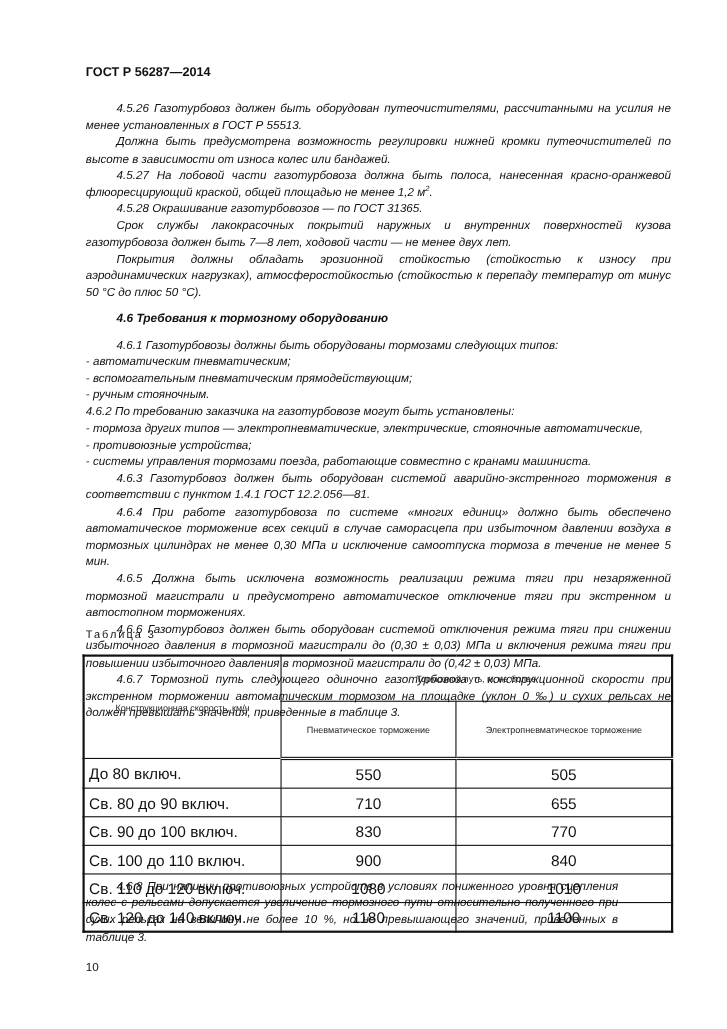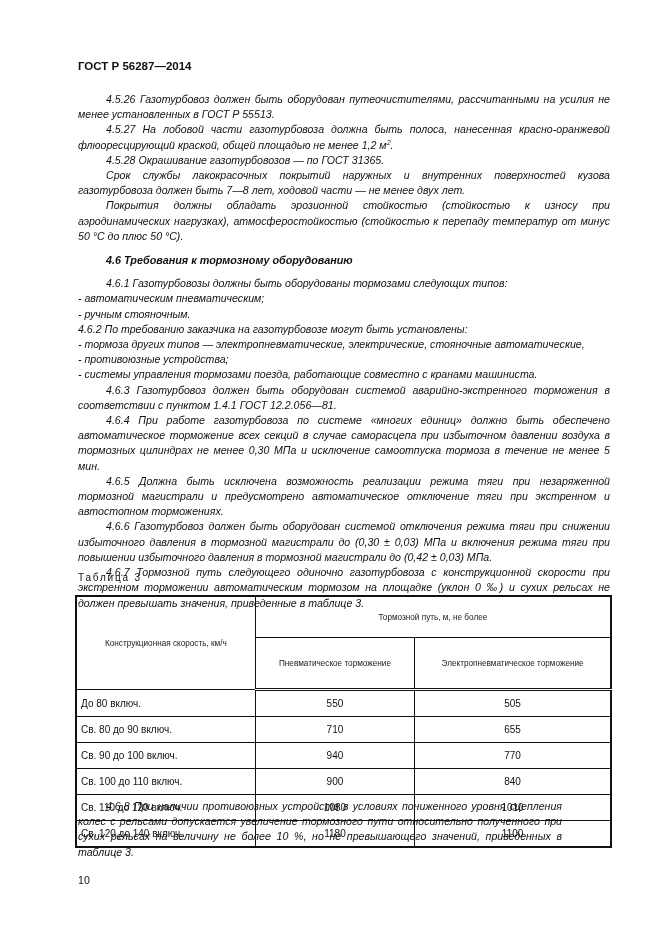--- a/index.html
+++ b/index.html
@@ -15,44 +15,46 @@
   sup { font-size: 7px; line-height: 0; vertical-align: 4px; }
   .table-caption { position: absolute; left: 78px; top: 572px; font-size: 10px; letter-spacing: 1.8px; }
   table.t3 { position: absolute; left: 75px; top: 595px; width: 537px; border-collapse: collapse;
              font-size: 8.2px; }
   table.t3 td, table.t3 th { border: 1px solid #111; font-weight: normal; }
   table.t3 { border: 2px solid #111; }
   table.t3 th { text-align: center; color: #222; }
   table.t3 .h1 { height: 38px; border-radius: 12px; }
   table.t3 .h2 { height: 48px; line-height: 11px; }
   table.t3 thead tr:last-child th { border-bottom: 3px double #111; }
-  table.t3 td { height: 23px; font-size: 10px; }
+  table.t3 td { height: 23px; font-size: 14px; }
   table.t3 td.c0 { padding-left: 4px; text-align: left; }
   table.t3 td.cn { text-align: center; }
   .footer-p { position: absolute; left: 78px; top: 799px; width: 484px; font-size: 10.6px; line-height: 15.2px; font-style: italic; }
   .page-num { position: absolute; left: 78px; top: 874px; font-size: 10.6px; text-align: right; }
 </style>
 </head>
 <body>
 
 <div class="page">
 
   <div class="header">ГОСТ Р 56287—2014</div>
 
   <div class="body">
     <p class="p">4.5.26 Газотурбовоз должен быть оборудован путеочистителями, рассчитанными на усилия не менее установленных в ГОСТ Р 55513.</p>
+    <p class="p">Должна быть предусмотрена возможность регулировки нижней кромки путеочистителей по высоте в зависимости от износа колес или бандажей.</p>
     <p class="p"><span>4.5.27 На лобовой части газотурбовоза должна быть полоса, нанесенная красно-оранжевой флюоресцирующий краской, общей площадью не менее 1,2 м</span><sup>2</sup><span>.</span></p>
     <p class="p">4.5.28 Окрашивание газотурбовозов — по ГОСТ 31365.</p>
     <p class="p">Срок службы лакокрасочных покрытий наружных и внутренних поверхностей кузова газотурбовоза должен быть 7—8 лет, ходовой части — не менее двух лет.</p>
     <p class="p">Покрытия должны обладать эрозионной стойкостью (стойкостью к износу при аэродинамических нагрузках), атмосферостойкостью (стойкостью к перепаду температур от минус 50 °С до плюс 50 °С).</p>
 
     <div class="section">4.6 Требования к тормозному оборудованию</div>
 
     <p class="li ind">4.6.1 Газотурбовозы должны быть оборудованы тормозами следующих типов:</p>
     <p class="li">- автоматическим пневматическим;</p>
+    <p class="li">- вспомогательным пневматическим прямодействующим;</p>
     <p class="li">- ручным стояночным.</p>
     <p class="li">4.6.2 По требованию заказчика на газотурбовозе могут быть установлены:</p>
     <p class="li">- тормоза других типов — электропневматические, электрические, стояночные автоматические,</p>
     <p class="li">- противоюзные устройства;</p>
     <p class="li">- системы управления тормозами поезда, работающие совместно с кранами машиниста.</p>
     <p class="p">4.6.3 Газотурбовоз должен быть оборудован системой аварийно-экстренного торможения в соответствии с пунктом 1.4.1 ГОСТ 12.2.056—81.</p>
     <p class="p">4.6.4 При работе газотурбовоза по системе «многих единиц» должно быть обеспечено автоматическое торможение всех секций в случае саморасцепа при избыточном давлении воздуха в тормозных цилиндрах не менее 0,30 МПа и исключение самоотпуска тормоза в течение не менее 5 мин.</p>
     <p class="p">4.6.5 Должна быть исключена возможность реализации режима тяги при незаряженной тормозной магистрали и предусмотрено автоматическое отключение тяги при экстренном и автостопном торможениях.</p>
     <p class="p">4.6.6 Газотурбовоз должен быть оборудован системой отключения режима тяги при снижении избыточного давления в тормозной магистрали до (0,30 ± 0,03) МПа и включения режима тяги при повышении избыточного давления в тормозной магистрали до (0,42 ± 0,03) МПа.</p>
     <p class="p">4.6.7 Тормозной путь следующего одиночно газотурбовоза с конструкционной скорости при экстренном торможении автоматическим тормозом на площадке (уклон 0 ‰) и сухих рельсах не должен превышать значения, приведенные в таблице 3.</p>
@@ -82,21 +84,21 @@
         <td class="cn">550</td>
         <td class="cn">505</td>
       </tr>
       <tr>
         <td class="c0">Св. 80 до 90 включ.</td>
         <td class="cn">710</td>
         <td class="cn">655</td>
       </tr>
       <tr>
         <td class="c0">Св. 90 до 100 включ.</td>
-        <td class="cn">940</td>
+        <td class="cn">830</td>
         <td class="cn">770</td>
       </tr>
       <tr>
         <td class="c0">Св. 100 до 110 включ.</td>
         <td class="cn">900</td>
         <td class="cn">840</td>
       </tr>
       <tr>
         <td class="c0">Св. 110 до 120 включ.</td>
         <td class="cn">1080</td>

